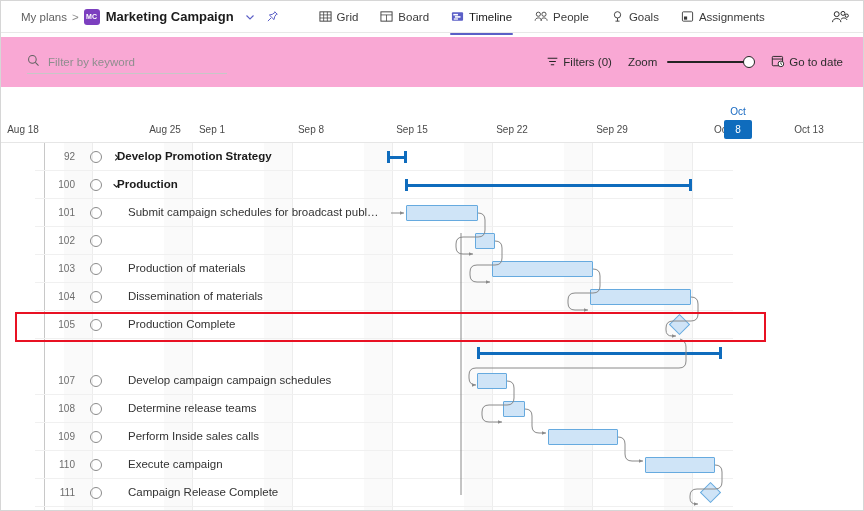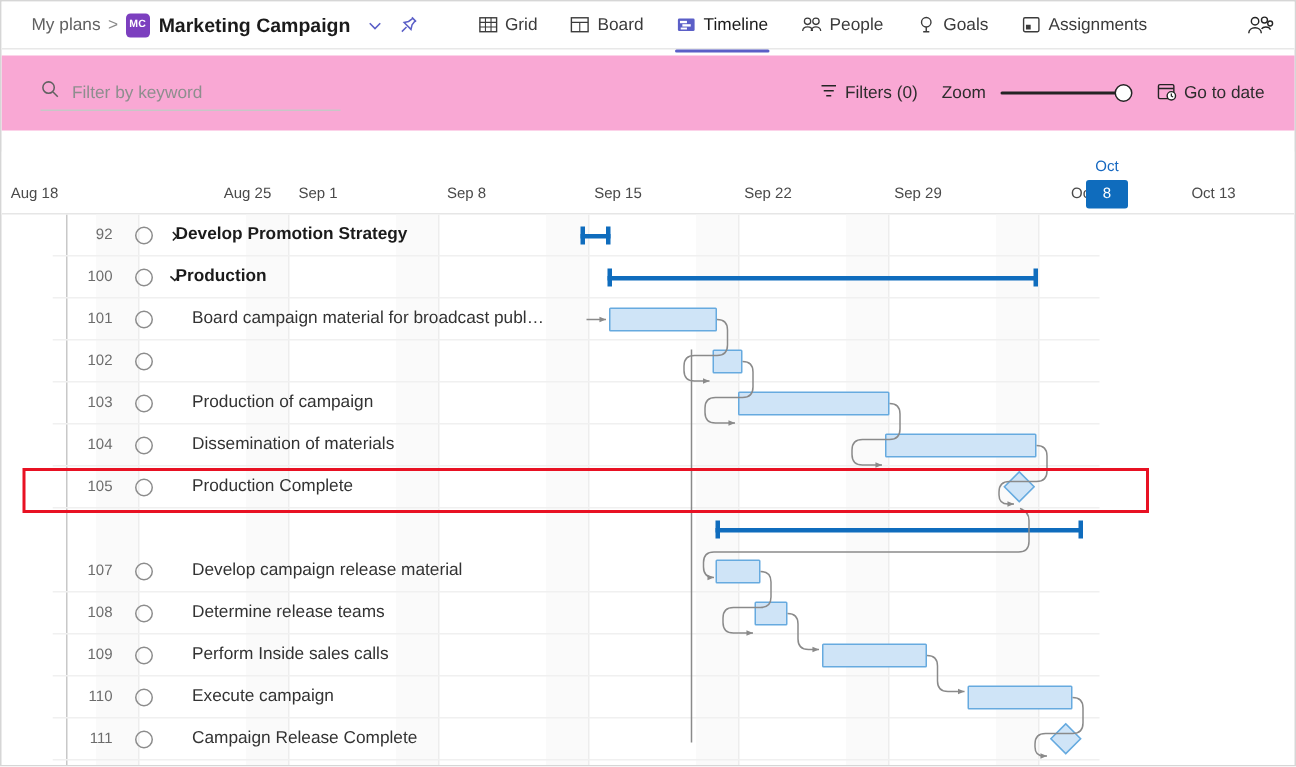--- a/index.html
+++ b/index.html
@@ -412,32 +412,32 @@
         <div class="tname">Production</div>
       </div>
       <div class="sumbar" style="left: 370px; width: 287px; top: 36px;">
         <div class="cap l"></div>
         <div class="spine"></div>
         <div class="cap r"></div>
       </div>
       <div class="row task" style="top: 56px;">
         <div class="rid">101</div>
         <div class="circle"></div>
-        <div class="tname">Board campaign material for broadcast publ…</div>
+        <div class="tname">Submit campaign schedules for broadcast publ…</div>
       </div>
       <div class="taskbar" style="left: 371px; width: 72px; top: 62px;"></div>
       <div class="row task" style="top: 84px;">
         <div class="rid">102</div>
         <div class="circle"></div>
       </div>
       <div class="taskbar" style="left: 440px; width: 20px; top: 90px;"></div>
       <div class="row task" style="top: 112px;">
         <div class="rid">103</div>
         <div class="circle"></div>
-        <div class="tname">Production of campaign</div>
+        <div class="tname">Production of materials</div>
       </div>
       <div class="taskbar" style="left: 457px; width: 101px; top: 118px;"></div>
       <div class="row task" style="top: 140px;">
         <div class="rid">104</div>
         <div class="circle"></div>
         <div class="tname">Dissemination of materials</div>
       </div>
       <div class="taskbar" style="left: 555px; width: 101px; top: 146px;"></div>
       <div class="row task" style="top: 168px;">
         <div class="rid">105</div>
@@ -446,21 +446,21 @@
       </div>
       <div class="milestone" style="left: 637px; top: 174px;"></div>
       <div class="sumbar" style="left: 442px; width: 245px; top: 204px;">
         <div class="cap l"></div>
         <div class="spine"></div>
         <div class="cap r"></div>
       </div>
       <div class="row task" style="top: 224px;">
         <div class="rid">107</div>
         <div class="circle"></div>
-        <div class="tname">Develop campaign release material</div>
+        <div class="tname">Develop campaign campaign schedules</div>
       </div>
       <div class="taskbar" style="left: 442px; width: 30px; top: 230px;"></div>
       <div class="row task" style="top: 252px;">
         <div class="rid">108</div>
         <div class="circle"></div>
         <div class="tname">Determine release teams</div>
       </div>
       <div class="taskbar" style="left: 468px; width: 22px; top: 258px;"></div>
       <div class="row task" style="top: 280px;">
         <div class="rid">109</div>

